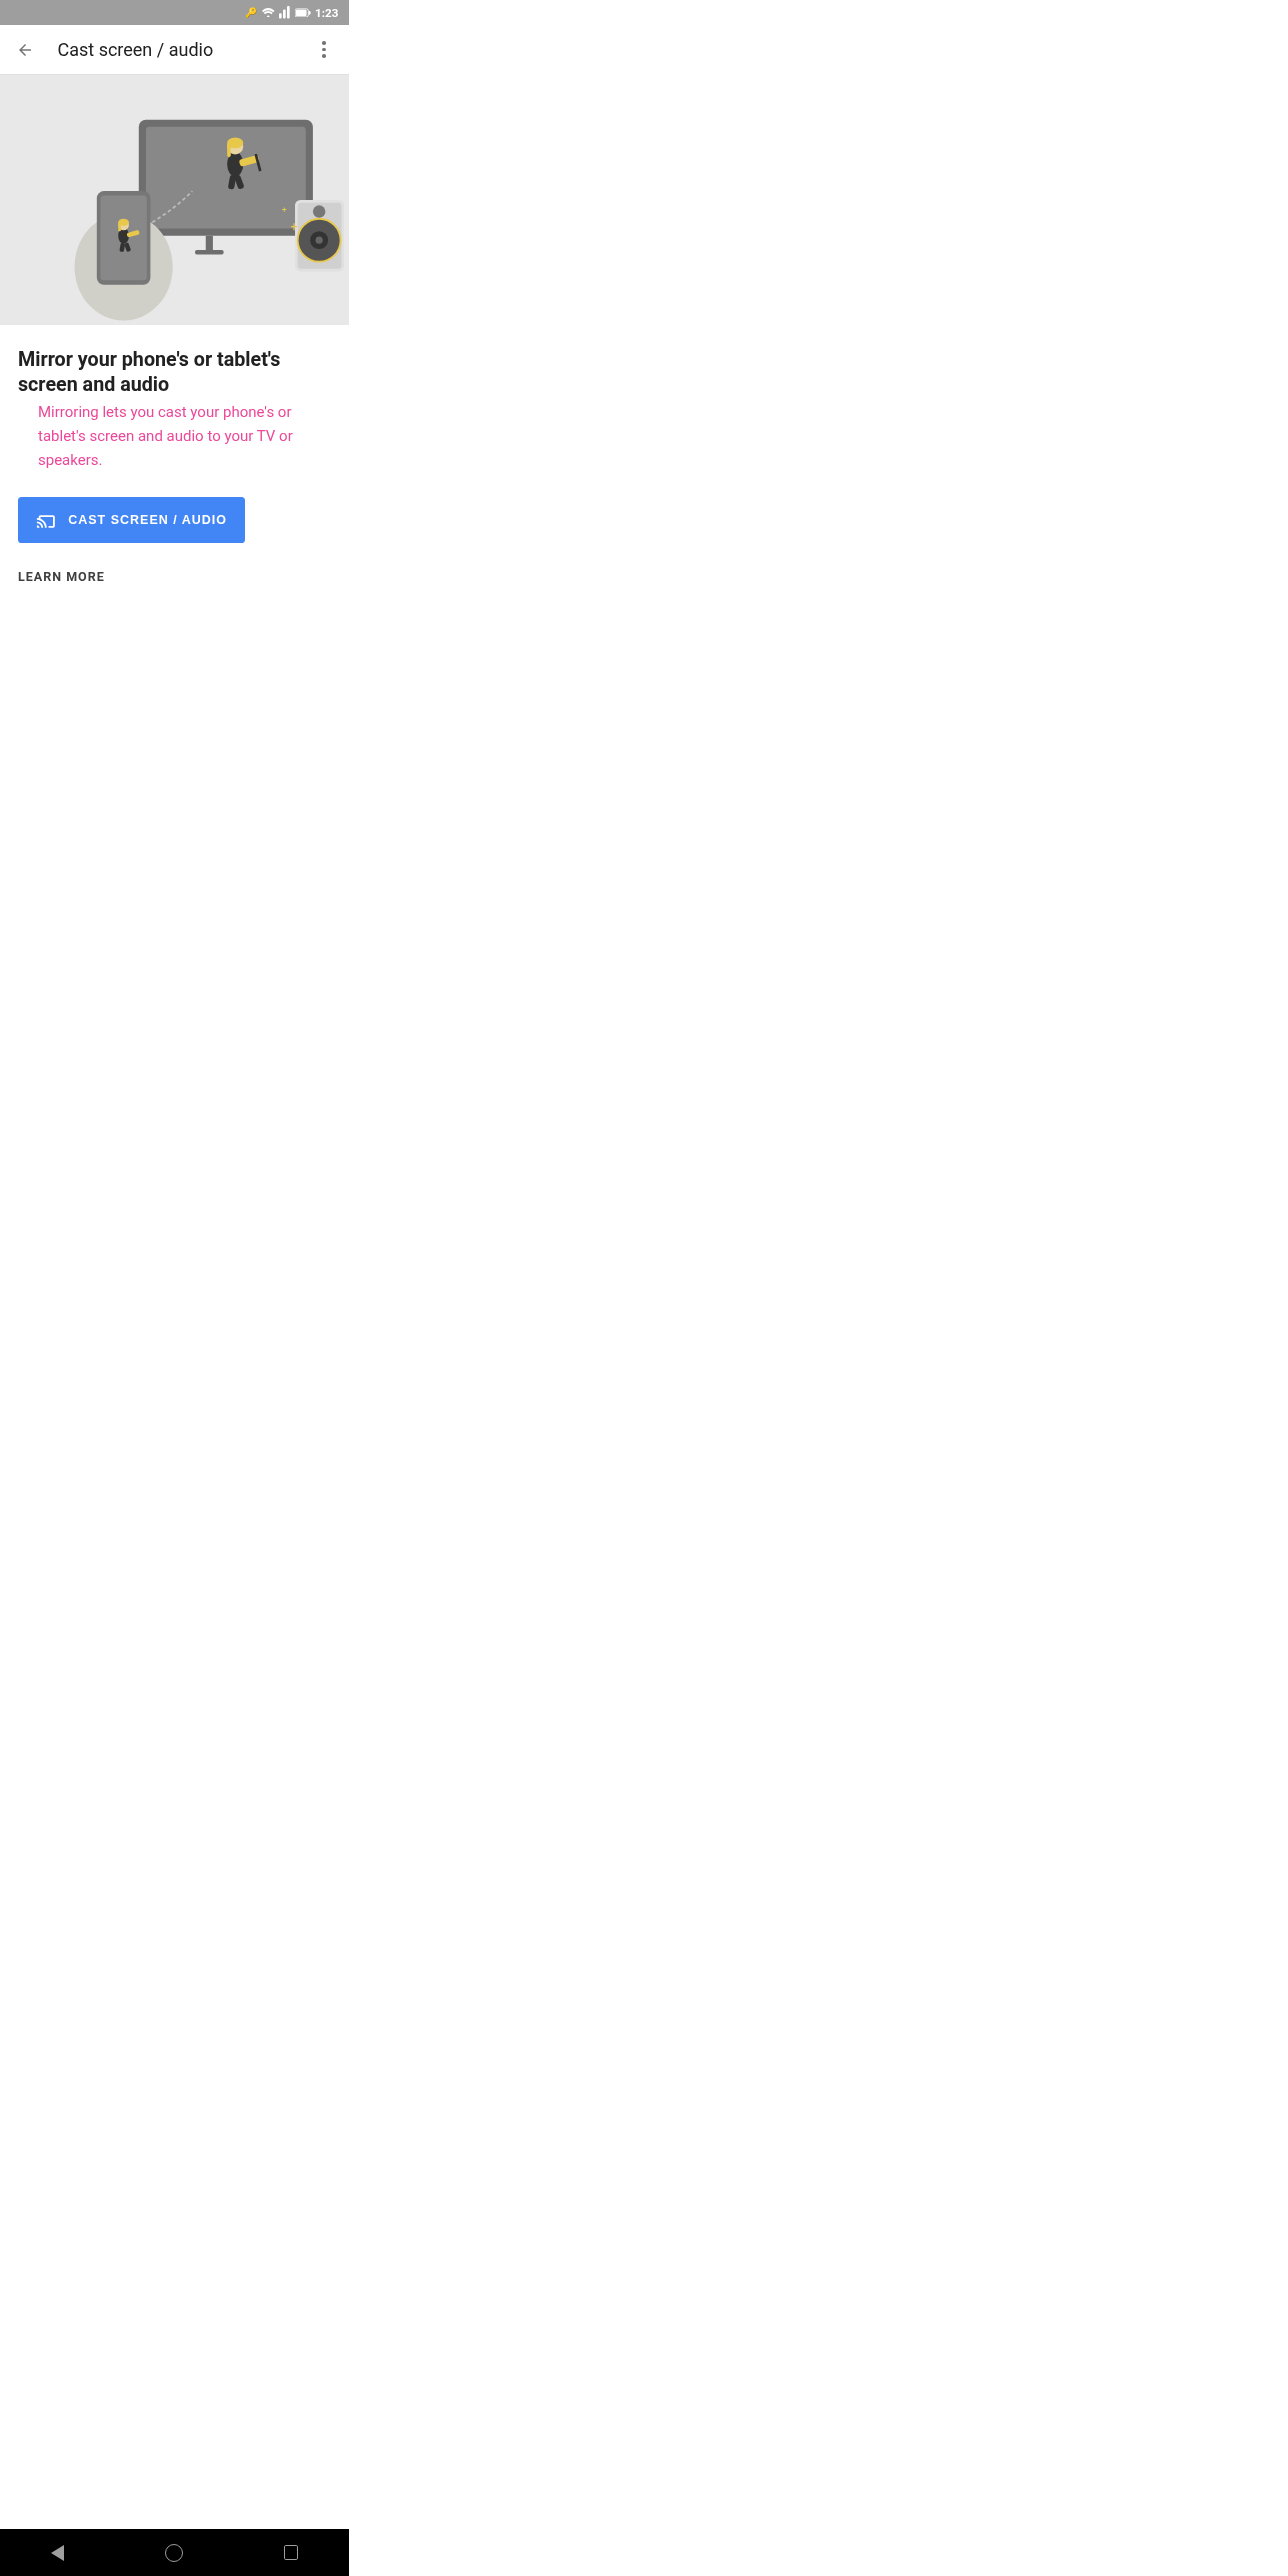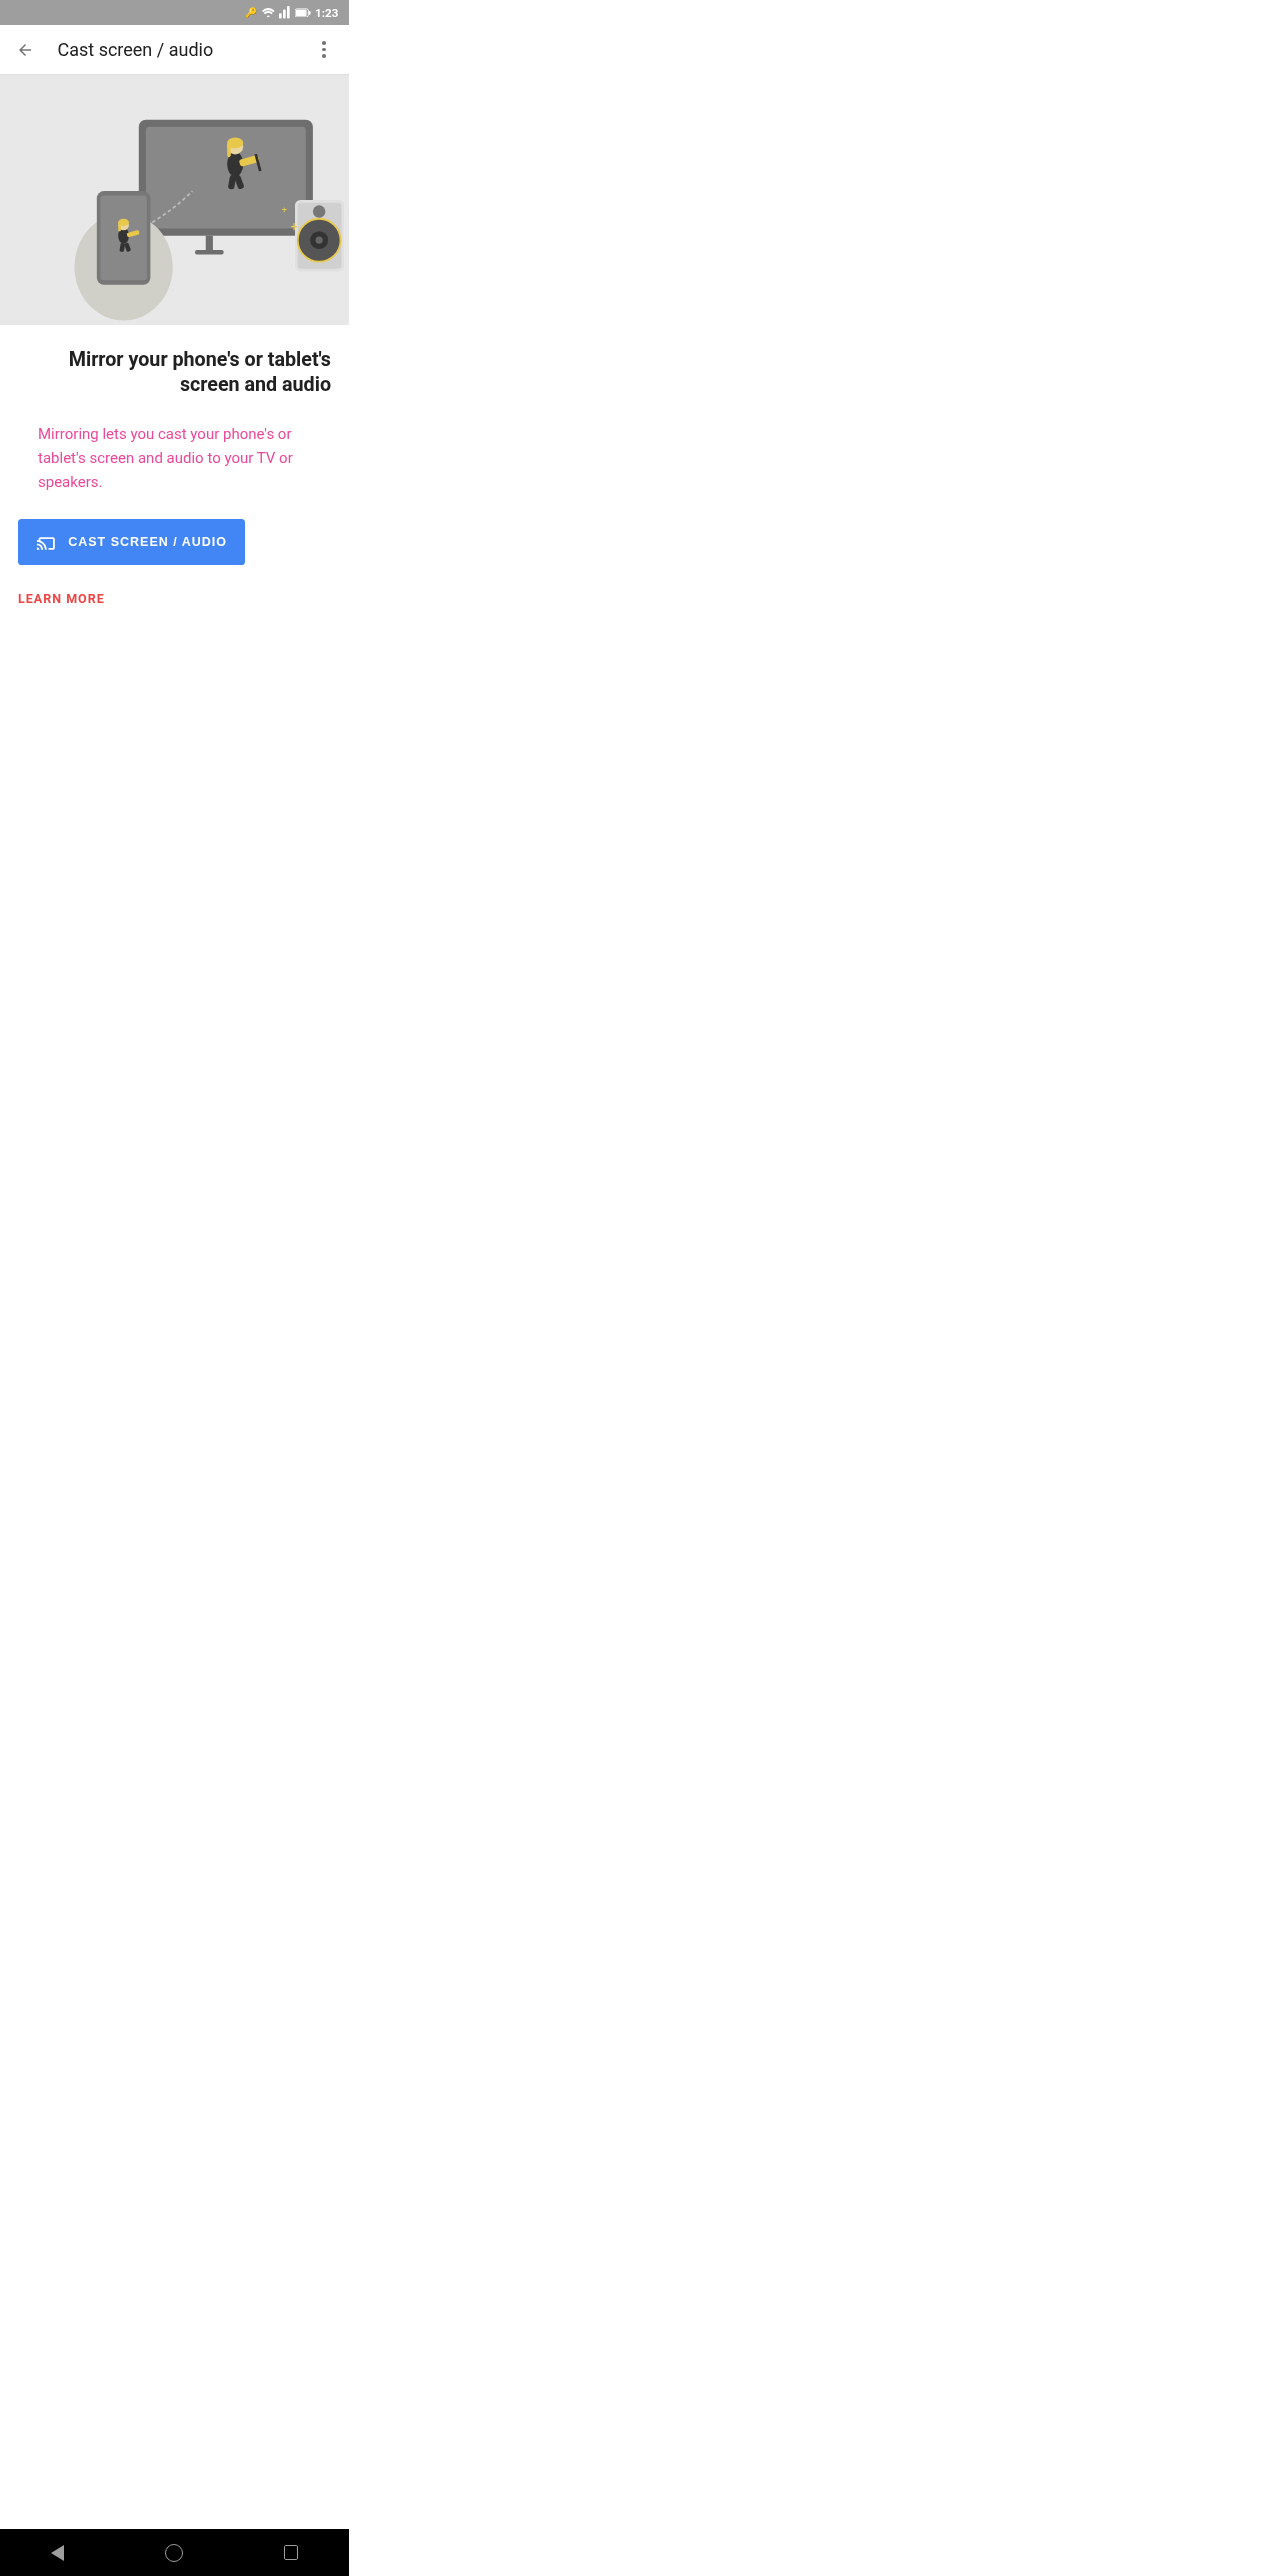--- a/index.html
+++ b/index.html
@@ -120,22 +120,21 @@
     .content {
       padding: 21.5px 18px;
       background: #fff;
     }
 
     .main-heading {
       font-size: 19.7px;
       font-weight: 700;
       color: #212121;
       line-height: 1.3;
-      margin-bottom: 24px;
-      text-align: right;
+      margin-bottom: 2px;
     }
 
     .description {
       font-size: 15px;
       color: #ec4899;
       line-height: 1.6;
       margin-bottom: 25px;
       margin-left: 20px;
     }
 
@@ -162,21 +161,21 @@
     }
 
     .cast-icon-svg {
       width: 21.5px;
       height: 21.5px;
       flex-shrink: 0;
     }
 
     
     .learn-more {
-      color: #ef4444;
+      color: #404040;
       font-size: 12.5px;
       font-weight: 700;
       letter-spacing: 0.08em;
       text-transform: uppercase;
       cursor: pointer;
       text-decoration: none;
     }
 
     
     .bottom-nav {

